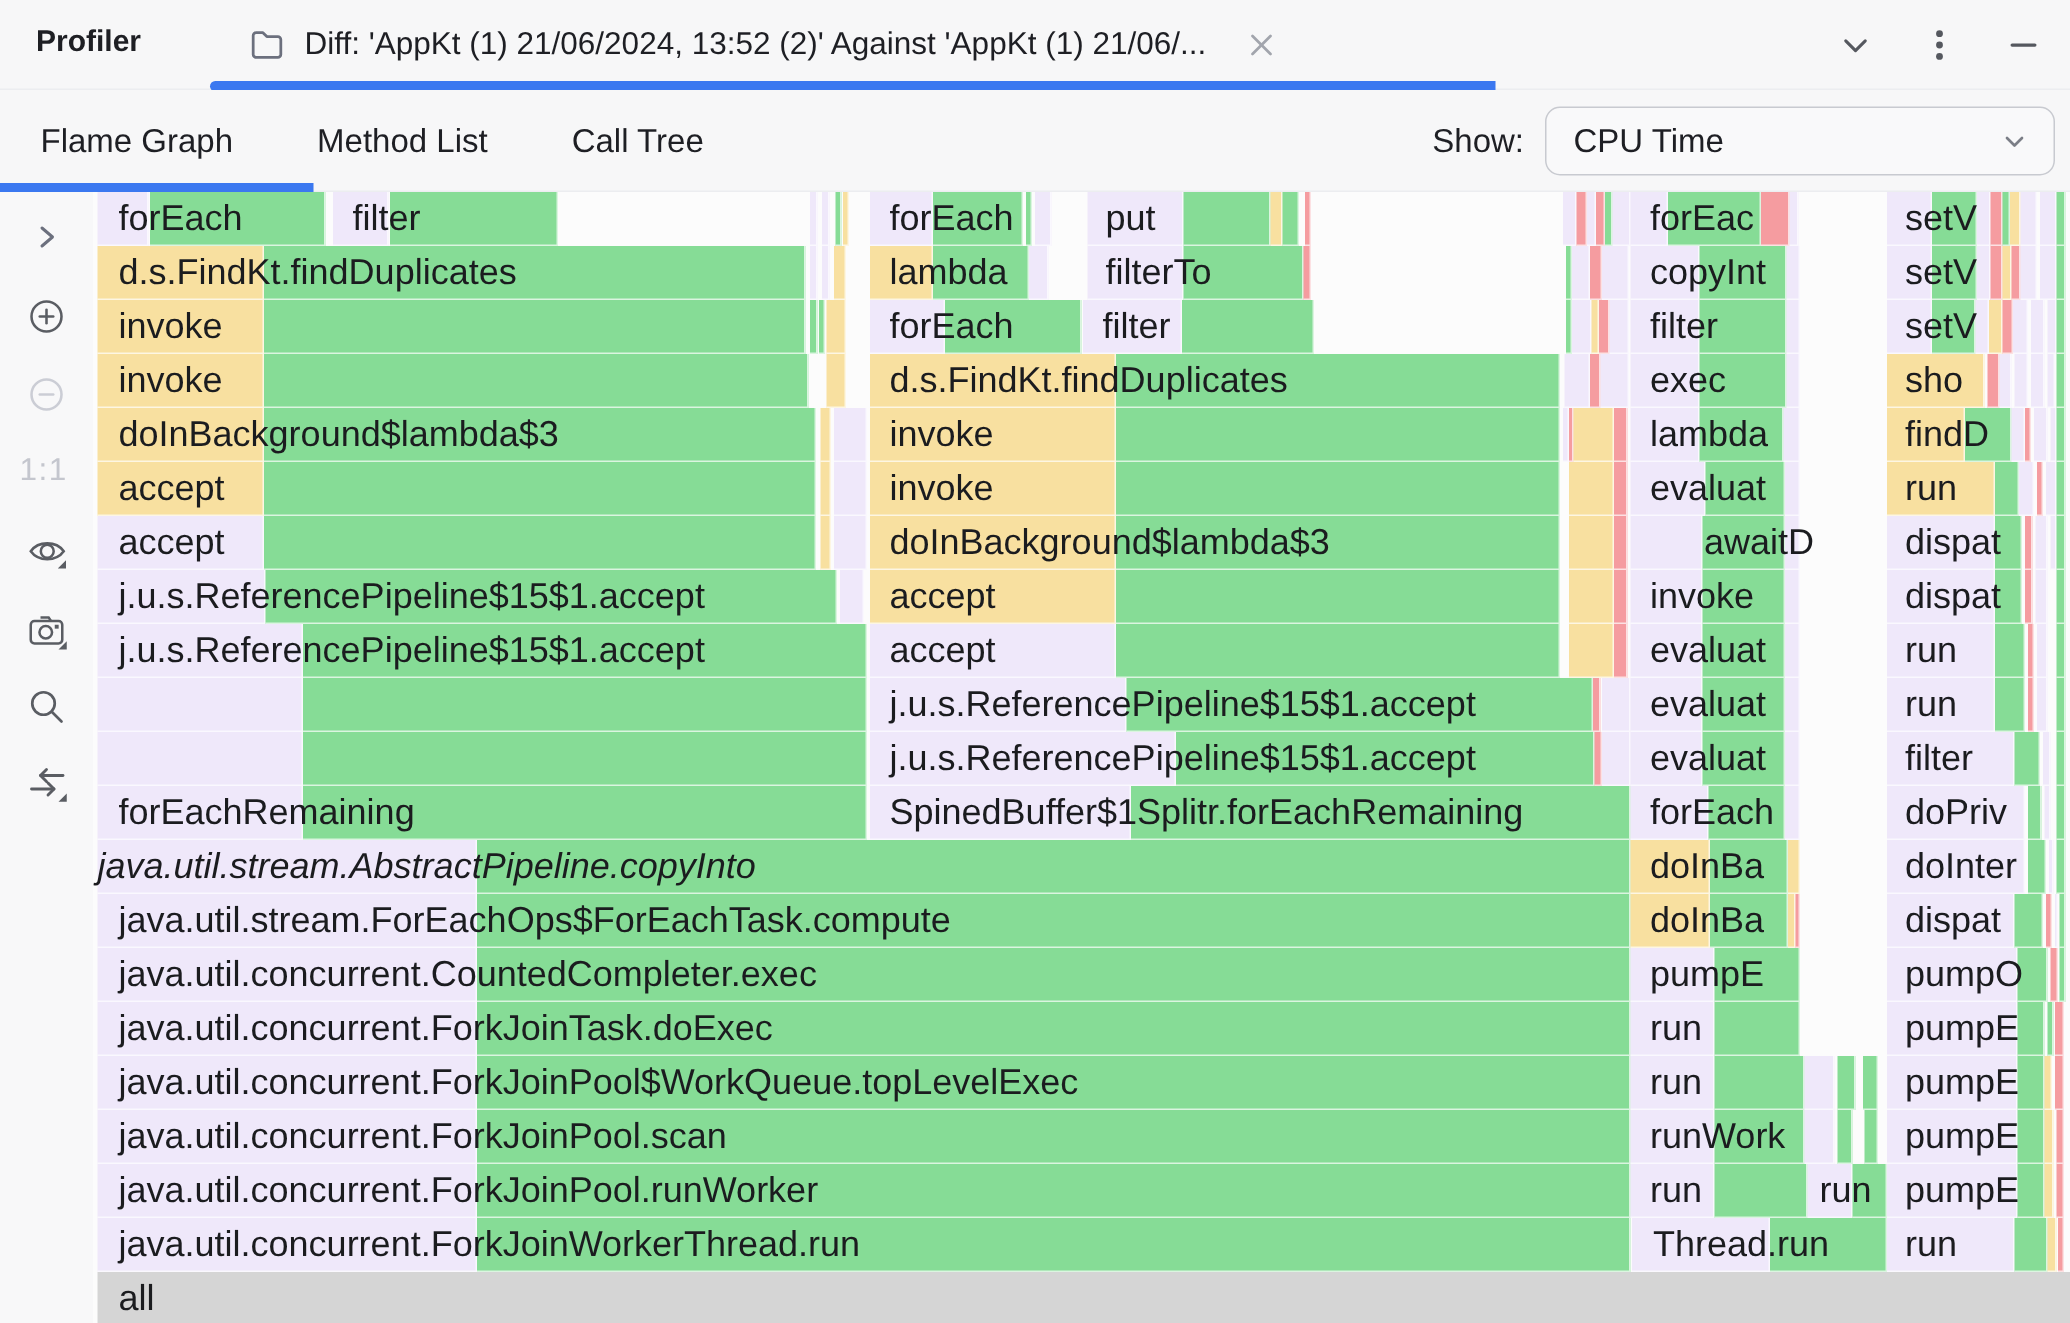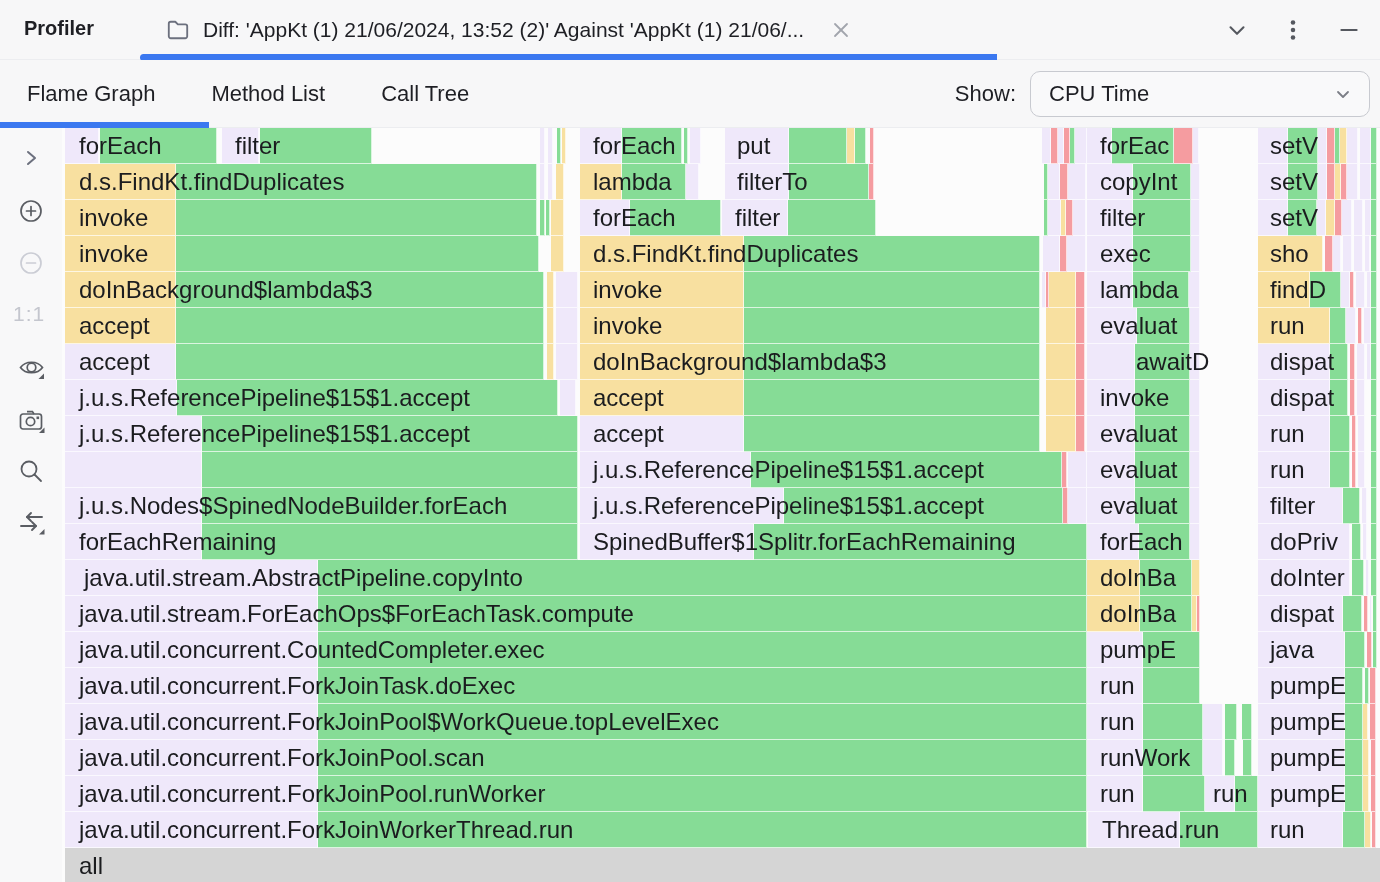--- a/index.html
+++ b/index.html
@@ -431,21 +431,20 @@
       <div class="seg c-g" style="left: 722px; top: 360px; width: 279px; height: 36px;"></div>
       <div class="seg c-p" style="left: 1001px; top: 360px; width: 5px; height: 36px;"></div>
       <div class="seg c-l" style="left: 1006px; top: 360px; width: 19px; height: 36px;"></div>
       <div class="seg c-l" style="left: 1025px; top: 360px; width: 48px; height: 36px;"></div>
       <div class="seg c-g" style="left: 1073px; top: 360px; width: 55px; height: 36px;"></div>
       <div class="seg c-l" style="left: 1128px; top: 360px; width: 10px; height: 36px;"></div>
       <div class="seg c-l" style="left: 1196px; top: 360px; width: 85px; height: 36px;"></div>
       <div class="seg c-g" style="left: 1281px; top: 360px; width: 17px; height: 36px;"></div>
       <div class="seg c-l" style="left: 1300px; top: 360px; width: 5px; height: 36px;"></div>
       <div class="seg c-g" style="left: 1309px; top: 360px; width: 6px; height: 36px;"></div>
-      <span class="flabel" style="left: 17px; top: 360px;">j.u.s.Nodes$SpinedNodeBuilder.forEach</span>
       <span class="flabel" style="left: 531px; top: 360px;">j.u.s.ReferencePipeline$15$1.accept</span>
       <span class="flabel" style="left: 1038px; top: 360px;">evaluat</span>
       <span class="flabel" style="left: 1208px; top: 360px;">filter</span>
       <div class="seg c-l" style="left: 3px; top: 396px; width: 137px; height: 36px;"></div>
       <div class="seg c-g" style="left: 140px; top: 396px; width: 376px; height: 36px;"></div>
       <div class="seg c-l" style="left: 518px; top: 396px; width: 174px; height: 36px;"></div>
       <div class="seg c-g" style="left: 692px; top: 396px; width: 333px; height: 36px;"></div>
       <div class="seg c-l" style="left: 1025px; top: 396px; width: 52px; height: 36px;"></div>
       <div class="seg c-g" style="left: 1077px; top: 396px; width: 51px; height: 36px;"></div>
       <div class="seg c-l" style="left: 1128px; top: 396px; width: 10px; height: 36px;"></div>
@@ -459,21 +458,21 @@
       <span class="flabel" style="left: 1208px; top: 396px;">doPriv</span>
       <div class="seg c-l" style="left: 3px; top: 432px; width: 253px; height: 36px;"></div>
       <div class="seg c-g" style="left: 256px; top: 432px; width: 769px; height: 36px;"></div>
       <div class="seg c-y" style="left: 1025px; top: 432px; width: 53px; height: 36px;"></div>
       <div class="seg c-g" style="left: 1078px; top: 432px; width: 52px; height: 36px;"></div>
       <div class="seg c-y" style="left: 1130px; top: 432px; width: 8px; height: 36px;"></div>
       <div class="seg c-l" style="left: 1196px; top: 432px; width: 92px; height: 36px;"></div>
       <div class="seg c-g" style="left: 1290px; top: 432px; width: 12px; height: 36px;"></div>
       <div class="seg c-l" style="left: 1304px; top: 432px; width: 3px; height: 36px;"></div>
       <div class="seg c-g" style="left: 1309px; top: 432px; width: 6px; height: 36px;"></div>
-      <span class="flabel" style="left: 22px; top: 432px;">java.util.stream.AbstractPipeline.copyInto</span>
+      <span class="flabel" style="left: 3px; top: 432px; font-style: italic;">java.util.stream.AbstractPipeline.copyInto</span>
       <span class="flabel" style="left: 1038px; top: 432px;">doInBa</span>
       <span class="flabel" style="left: 1208px; top: 432px;">doInter</span>
       <div class="seg c-l" style="left: 3px; top: 468px; width: 253px; height: 36px;"></div>
       <div class="seg c-g" style="left: 256px; top: 468px; width: 769px; height: 36px;"></div>
       <div class="seg c-y" style="left: 1025px; top: 468px; width: 53px; height: 36px;"></div>
       <div class="seg c-g" style="left: 1078px; top: 468px; width: 52px; height: 36px;"></div>
       <div class="seg c-y" style="left: 1130px; top: 468px; width: 5px; height: 36px;"></div>
       <div class="seg c-p" style="left: 1135px; top: 468px; width: 3px; height: 36px;"></div>
       <div class="seg c-l" style="left: 1196px; top: 468px; width: 85px; height: 36px;"></div>
       <div class="seg c-g" style="left: 1281px; top: 468px; width: 19px; height: 36px;"></div>
@@ -486,21 +485,21 @@
       <div class="seg c-l" style="left: 3px; top: 504px; width: 253px; height: 36px;"></div>
       <div class="seg c-g" style="left: 256px; top: 504px; width: 769px; height: 36px;"></div>
       <div class="seg c-l" style="left: 1025px; top: 504px; width: 56px; height: 36px;"></div>
       <div class="seg c-g" style="left: 1081px; top: 504px; width: 57px; height: 36px;"></div>
       <div class="seg c-l" style="left: 1196px; top: 504px; width: 87px; height: 36px;"></div>
       <div class="seg c-g" style="left: 1283px; top: 504px; width: 20px; height: 36px;"></div>
       <div class="seg c-p" style="left: 1305px; top: 504px; width: 5px; height: 36px;"></div>
       <div class="seg c-g" style="left: 1311px; top: 504px; width: 4px; height: 36px;"></div>
       <span class="flabel" style="left: 17px; top: 504px;">java.util.concurrent.CountedCompleter.exec</span>
       <span class="flabel" style="left: 1038px; top: 504px;">pumpE</span>
-      <span class="flabel" style="left: 1208px; top: 504px;">java</span>
+      <span class="flabel" style="left: 1208px; top: 504px;">pumpO</span>
       <div class="seg c-l" style="left: 3px; top: 540px; width: 253px; height: 36px;"></div>
       <div class="seg c-g" style="left: 256px; top: 540px; width: 769px; height: 36px;"></div>
       <div class="seg c-l" style="left: 1025px; top: 540px; width: 56px; height: 36px;"></div>
       <div class="seg c-g" style="left: 1081px; top: 540px; width: 57px; height: 36px;"></div>
       <div class="seg c-l" style="left: 1196px; top: 540px; width: 87px; height: 36px;"></div>
       <div class="seg c-g" style="left: 1283px; top: 540px; width: 18px; height: 36px;"></div>
       <div class="seg c-g" style="left: 1303px; top: 540px; width: 4px; height: 36px;"></div>
       <div class="seg c-p" style="left: 1308px; top: 540px; width: 6px; height: 36px;"></div>
       <span class="flabel" style="left: 17px; top: 540px;">java.util.concurrent.ForkJoinTask.doExec</span>
       <span class="flabel" style="left: 1038px; top: 540px;">run</span>

